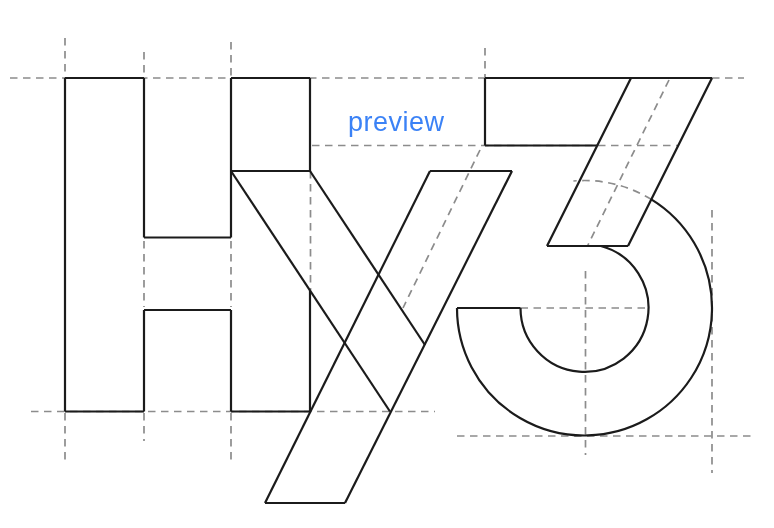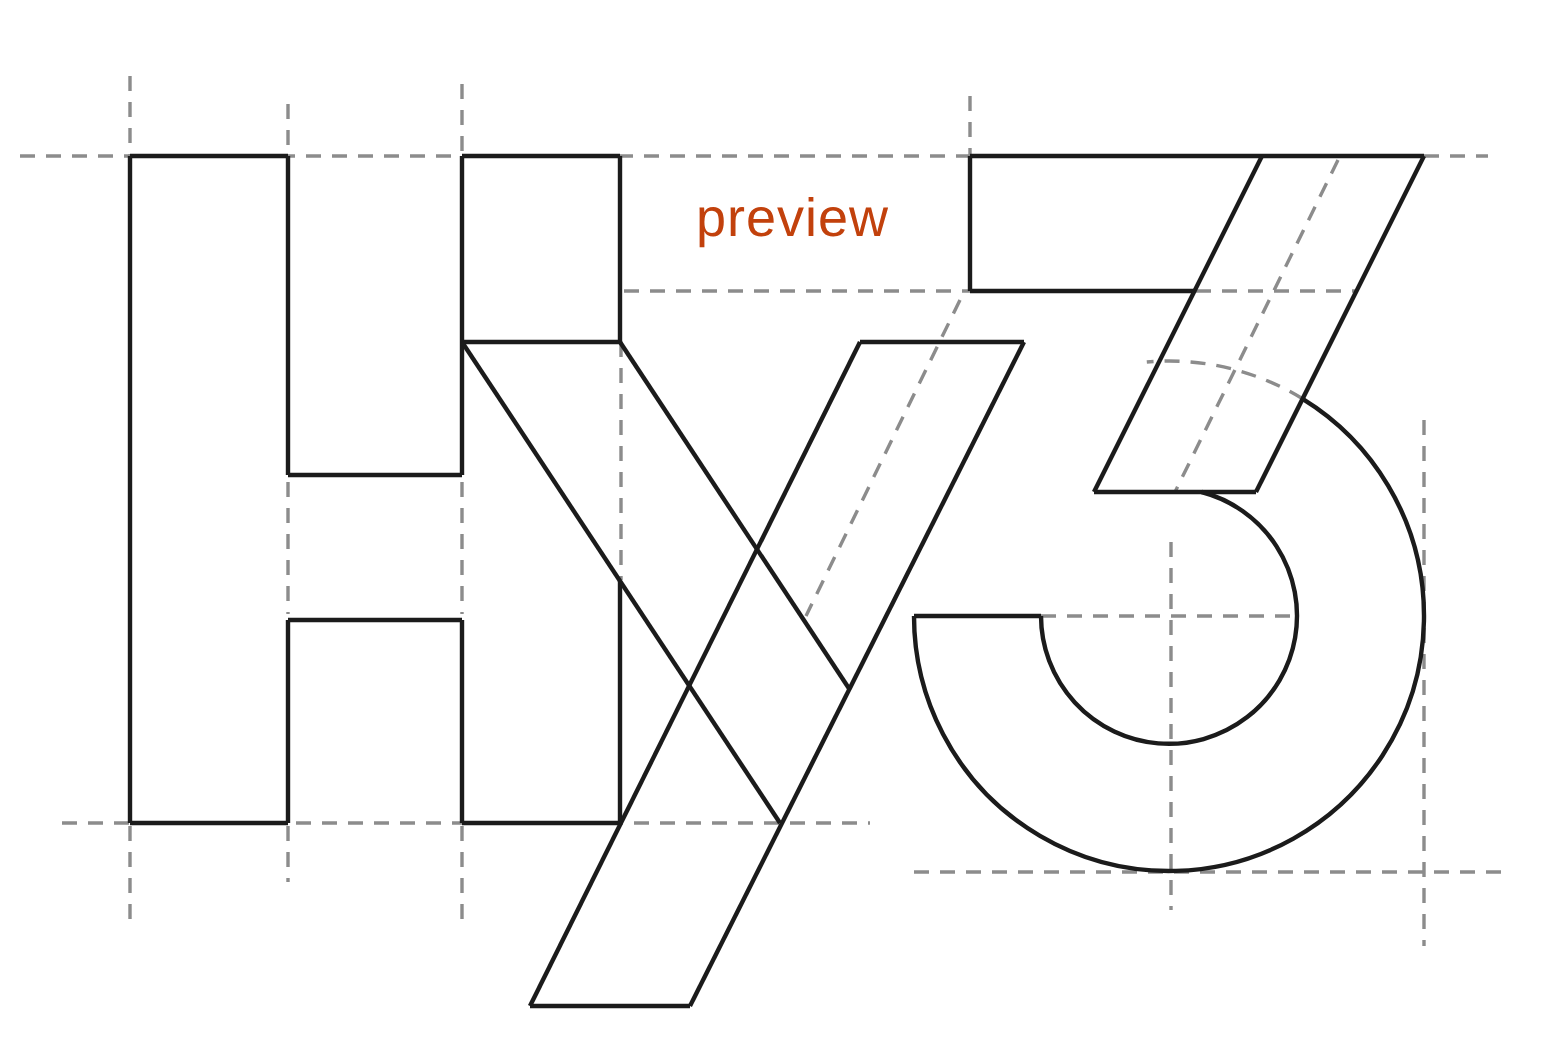--- a/index.html
+++ b/index.html
@@ -83,14 +83,14 @@
         <line x1="485" y1="78" x2="485" y2="145.5" stroke="#1b1b1b" stroke-width="2.2" fill="none"></line>
         <line x1="485" y1="145.5" x2="597" y2="145.5" stroke="#1b1b1b" stroke-width="2.2" fill="none"></line>
         <line x1="631" y1="78" x2="547" y2="246" stroke="#1b1b1b" stroke-width="2.2" fill="none"></line>
         <line x1="547" y1="246" x2="628" y2="246" stroke="#1b1b1b" stroke-width="2.2" fill="none"></line>
         <line x1="712" y1="78" x2="628" y2="246" stroke="#1b1b1b" stroke-width="2.2" fill="none"></line>
         <line x1="457" y1="308" x2="520.5" y2="308" stroke="#1b1b1b" stroke-width="2.2" fill="none"></line>
         <path d="M 457 308 A 127.5 127.5 0 1 0 651.3 199.4" stroke="#1b1b1b" stroke-width="2.2" fill="none"></path>
         <path d="M 520.5 308 A 64 64 0 1 0 600.8 246" stroke="#1b1b1b" stroke-width="2.2" fill="none"></path>
       </g>
   </svg>
-  <div class="preview-label" style="left: 348px; top: 96px; font-size: 27px; color: #c2410c;">preview</div>
+  <div class="preview-label" style="left: 348px; top: 109px; font-size: 27px; color: #3b82f6;">preview</div>
 </div>
 
 </body></html>

